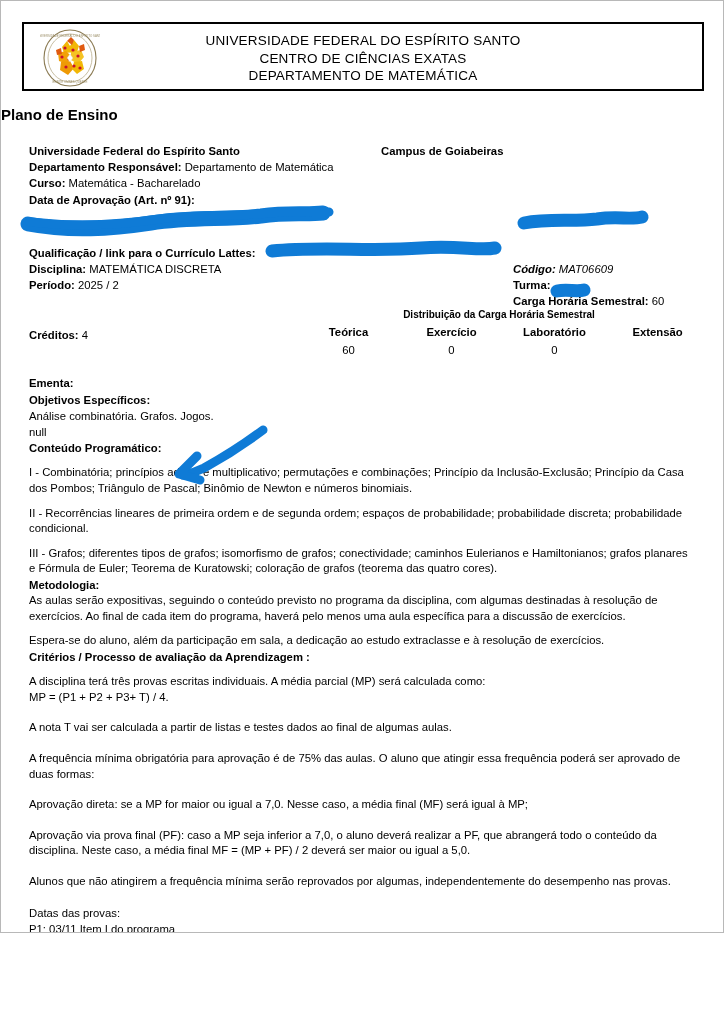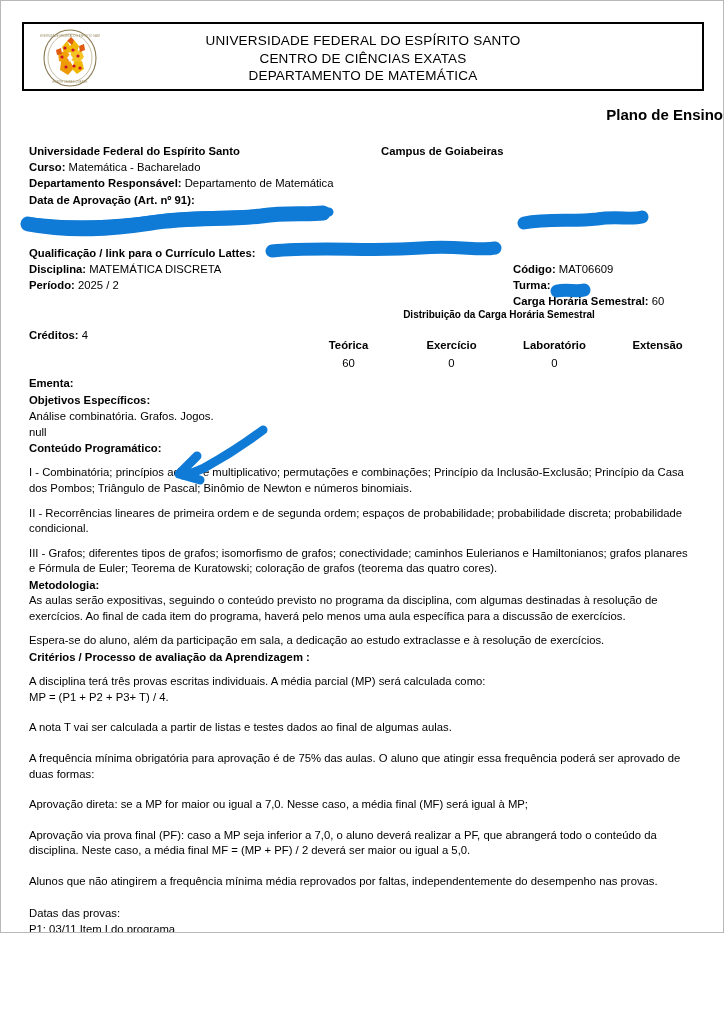--- a/index.html
+++ b/index.html
@@ -49,21 +49,21 @@
     letter-spacing: 0.2px;
   }
   .header-lines div { white-space: nowrap; }
 
   
   .doc-title {
     position: absolute;
     left: 0;
     right: 0;
     top: 105px;
-    text-align: right;
+    text-align: left;
     font-size: 15px;
     font-weight: bold;
   }
 
   
   .body-wrap {
     position: absolute;
     left: 28px;
     top: 142px;
     width: 668px;
@@ -100,21 +100,20 @@
     font-weight: bold;
   }
   .chs-grid {
     position: absolute;
     left: 268px;
     top: 17px;
     width: 412px;
     display: grid;
     grid-template-columns: repeat(4, 1fr);
     font-size: 11.3px;
-    margin-top: 13px;
   }
   .chs-grid .hcell {
     text-align: center;
     font-weight: bold;
     padding-bottom: 6px;
   }
   .chs-grid .vcell {
     text-align: center;
   }
   .creditos {
@@ -204,47 +203,47 @@
   <div class="doc-title">Plano de Ensino</div>
 
   <div class="body-wrap">
 
     <div class="row-split">
       <div class="ln b">Universidade Federal do Espírito Santo</div>
       <div class="col-right ln b">Campus de Goiabeiras</div>
     </div>
 
     <div class="ln">
+      <span class="b">Departamento Responsável:</span>
+      <span>Departamento de Matemática</span>
+    </div>
+
+    <div class="ln">
       <span class="b">Curso:</span>
       <span>Matemática - Bacharelado</span>
-    </div>
-
-    <div class="ln">
-      <span class="b">Departamento Responsável:</span>
-      <span>Departamento de Matemática</span>
     </div>
 
     <div class="ln">
       <span class="b">Data de Aprovação (Art. nº 91):</span>
       <span></span>
     </div>
 
     <div class="spacer-md"></div>
     <div style="height:22px"></div>
 
     <div class="ln">
       <span class="b">Qualificação / link para o Currículo Lattes:</span><span></span>
     </div>
 
     <div class="row-split">
       <div class="ln">
         <span class="b">Disciplina:</span>
         <span>MATEMÁTICA DISCRETA</span>
       </div>
-      <div class="ln" style="position:absolute; left:484px; top:0;">
+      <div class="ln" style="position:absolute; left:484px; top:0;font-style:italic;">
         <span class="b">Código:</span>
         <span>MAT06609</span>
       </div>
     </div>
 
     <div class="row-split">
       <div class="ln">
         <span class="b">Período:</span>
         <span>2025 / 2</span>
       </div>
@@ -306,21 +305,21 @@
     <div class="para"> MP = (P1 + P2 + P3+ T) / 4.</div>
     <div class="spacer-md"></div>
     <div class="para">A nota T vai ser calculada a partir de listas e testes dados ao final de algumas aulas.</div>
     <div class="spacer-md"></div>
     <div class="para">A frequência mínima obrigatória para aprovação é de 75% das aulas. O aluno que atingir essa frequência poderá ser aprovado de duas formas:</div>
     <div class="spacer-md"></div>
     <div class="para">Aprovação direta: se a MP for maior ou igual a 7,0. Nesse caso, a média final (MF) será igual à MP;</div>
     <div class="spacer-md"></div>
     <div class="para">Aprovação via prova final (PF): caso a MP seja inferior a 7,0, o aluno deverá realizar a PF, que abrangerá todo o conteúdo da disciplina.  Neste caso, a média final MF = (MP + PF) / 2 deverá ser maior ou igual a 5,0.</div>
     <div class="spacer-md"></div>
-    <div class="para">Alunos que não atingirem a frequência mínima média reprovados por faltas, independentemente do desempenho nas provas.</div>
+    <div class="para">Alunos que não atingirem a frequência mínima serão reprovados por algumas, independentemente do desempenho nas provas.</div>
 
     <div class="spacer-md"></div>
 
     <div class="ln">Datas das provas:</div>
     <div class="ln">P1: 03/11  Item I do programa</div>
     <div class="ln">P2: 08/12  Item II do programa</div>
   </div>
 
   <div class="footer-rule"></div>
   <div class="footer-left">PLANO DE ENSINO - UFES</div>

